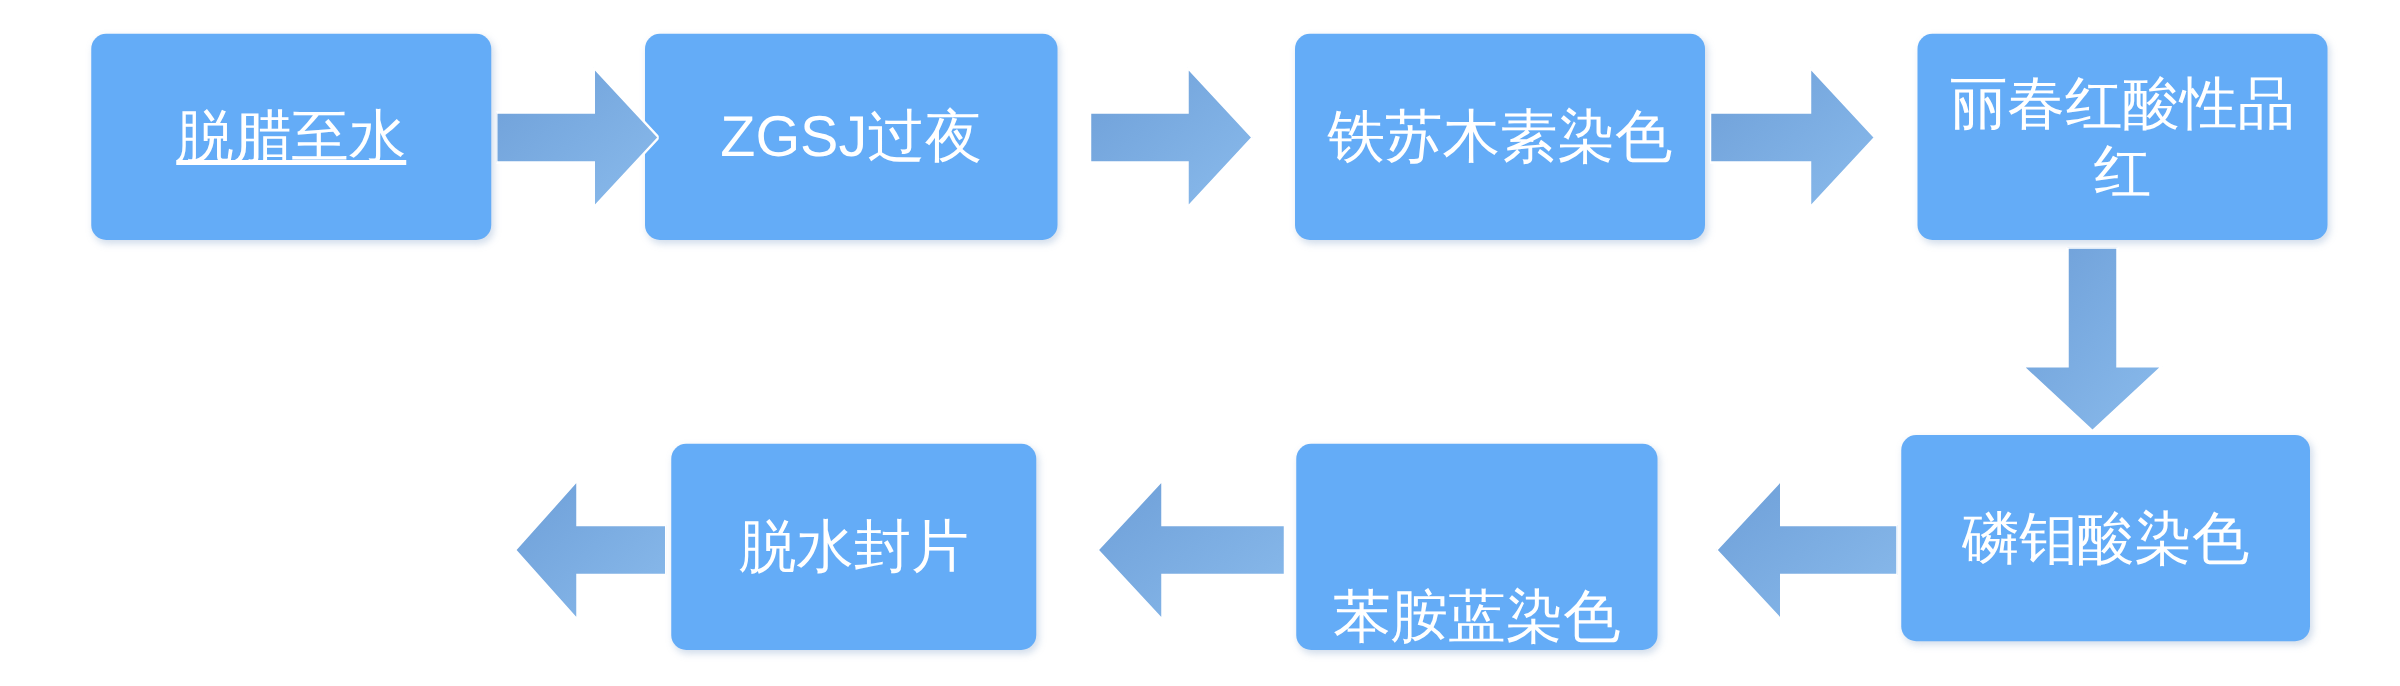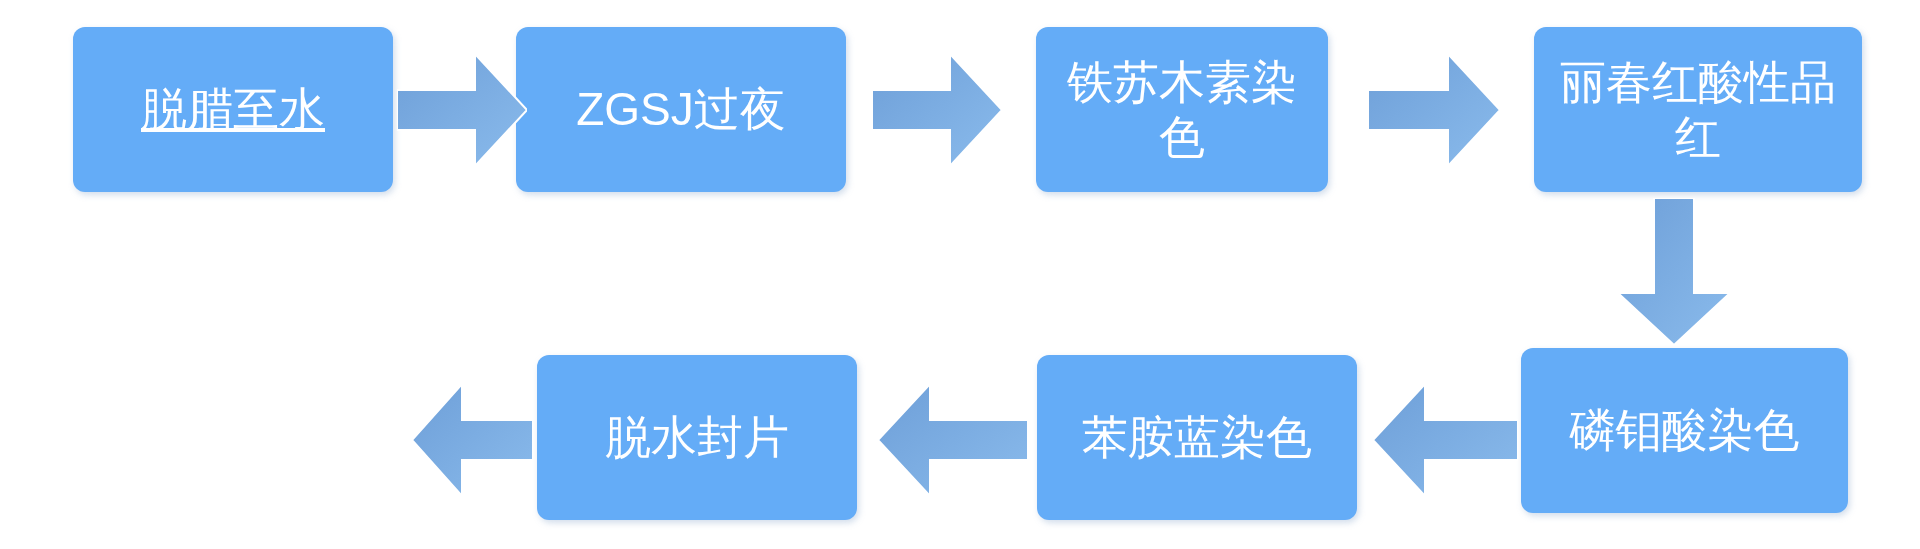--- a/index.html
+++ b/index.html
@@ -42,37 +42,37 @@
 <div class="stage">
 
   <div class="flow-box" style="left:73px; top:27px; width:320px;text-decoration:underline;">
     <span>脱腊至水</span>
   </div>
 
   <div class="flow-box" style="left:516px; top:27px; width:330px;">
     <span>ZGSJ过夜</span>
   </div>
 
-  <div class="flow-box" style="left:1036px; top:27px; width:292px;">
+  <div class="flow-box" style="left:1036px; top:27px; width:328px;">
     <span>铁苏木素染色</span>
   </div>
 
   <div class="flow-box" style="left:1534px; top:27px; width:328px;">
     <span>丽春红酸性品红</span>
   </div>
 
   <div class="flow-box" style="left:1521px; top:348px; width:327px;">
     <span>磷钼酸染色</span>
   </div>
 
-  <div class="flow-box" style="left:1037px; top:355px; width:320px;">
+  <div class="flow-box" style="left:1037px; top:355px; width:289px;align-items:flex-end;">
     <span>苯胺蓝染色</span>
   </div>
 
-  <div class="flow-box" style="left:537px; top:355px; width:320px;">
+  <div class="flow-box" style="left:537px; top:355px; width:292px;">
     <span>脱水封片</span>
   </div>
 
 
   <svg class="arrow" style="left:397px; top:54px;" width="130" height="112" viewBox="0 0 130 112">
     <defs>
       <linearGradient id="gR1" x1="0" y1="0" x2="1" y2="1">
         <stop offset="0" stop-color="#6E9FD8"></stop>
           <stop offset="1" stop-color="#8ABBEC"></stop>
       </linearGradient>

